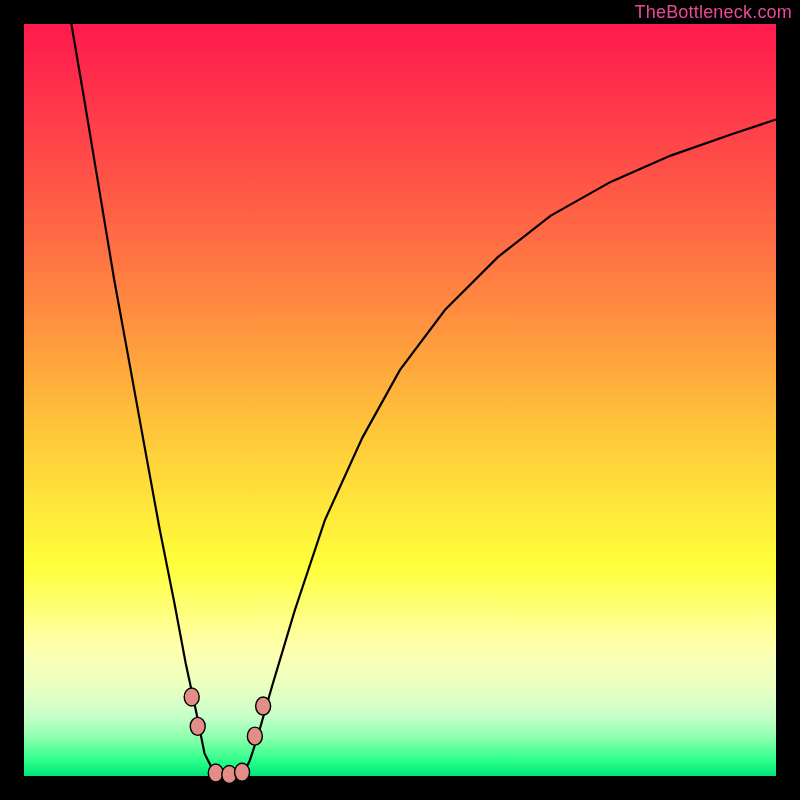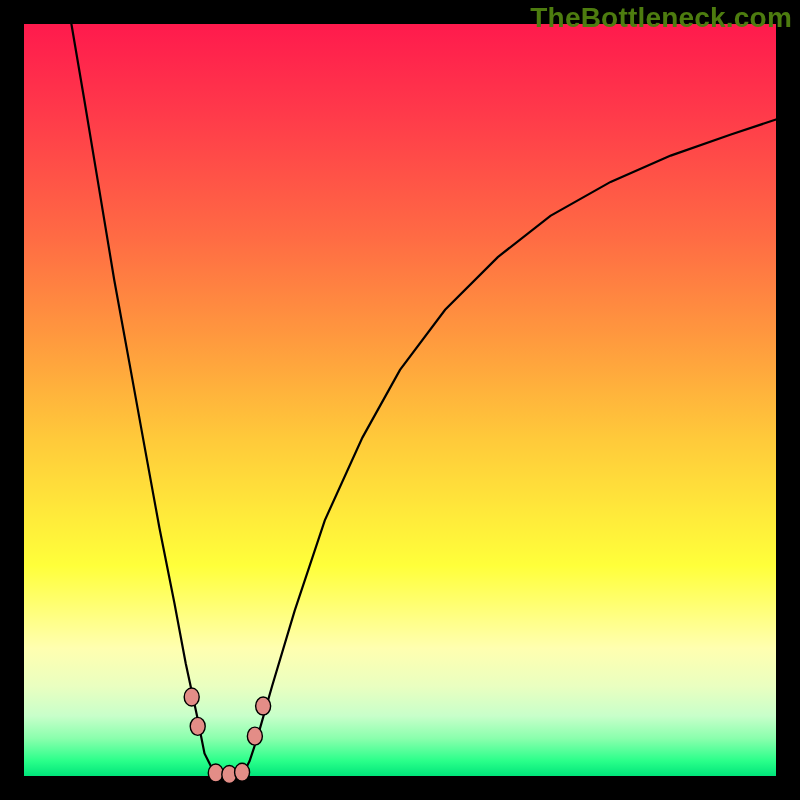--- a/index.html
+++ b/index.html
@@ -30,23 +30,23 @@
       #eaffc0 88%,
       #c8ffca 92%,
       #8affad 95%,
       #2aff8a 98%,
       #00e57a 100%);
   }
   .watermark {
     position: absolute;
     top: 2px;
     right: 8px;
-    color: #4d7c0f;
-    font-size: 28px;
-    font-weight: 700;
+    color: #ec4899;
+    font-size: 18px;
+    font-weight: 400;
     letter-spacing: 0.2px;
     z-index: 10;
     user-select: none;
   }
   svg.plot {
     position: absolute;
     left: 0;
     top: 0;
     width: 752px;
     height: 752px;

